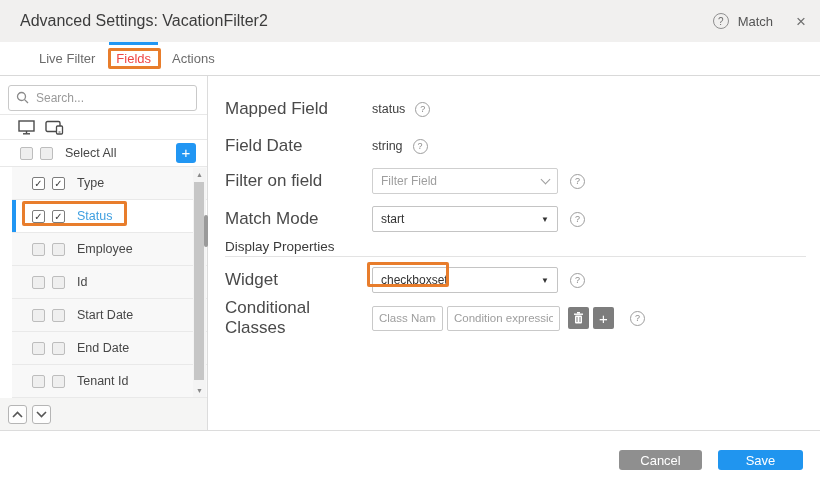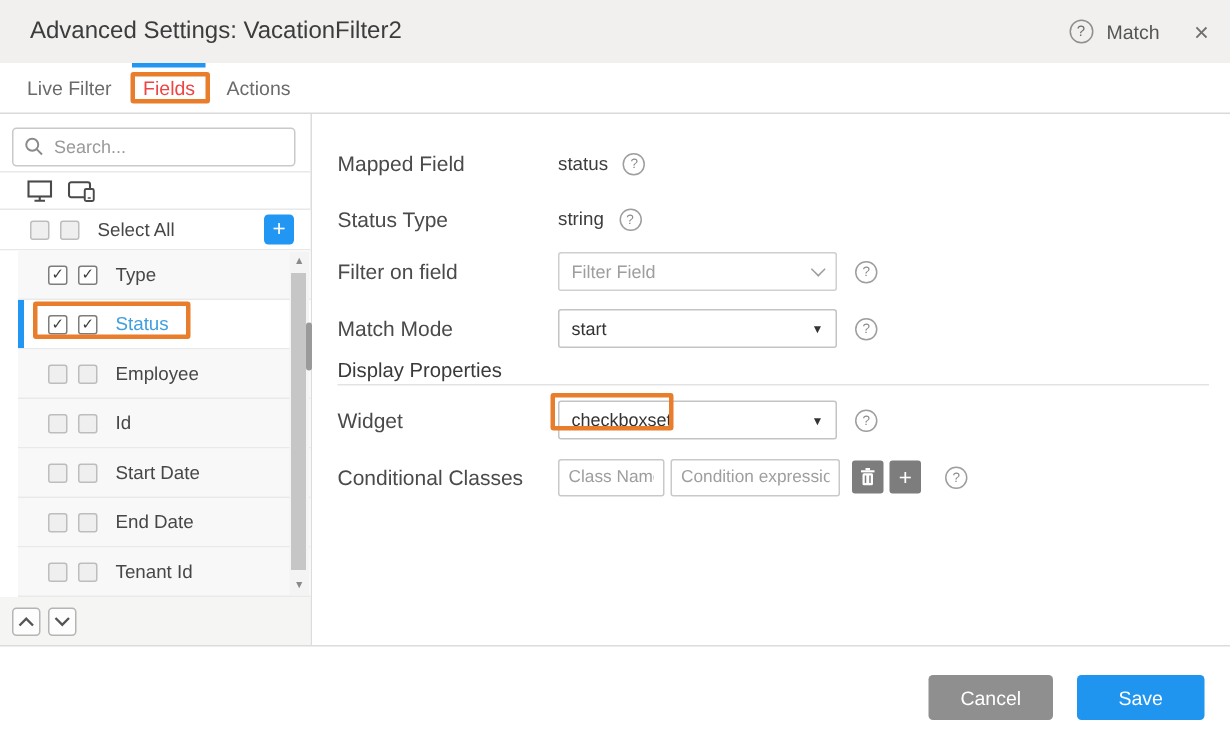--- a/index.html
+++ b/index.html
@@ -21,21 +21,21 @@
     width:16px; height:16px; border:1px solid #8f8f8f; border-radius:50%;
     color:#6f6f6f; font-size:10px; display:flex; align-items:center; justify-content:center;
     cursor:pointer;
   }
   .help-label { color:#555; font-size:13px; }
   .close-x { color:#6f6f6f; font-size:17px; line-height:1; margin-left:14px; cursor:pointer; }
 
   
   .tabbar {
     height: 34px; background:#fff; border-bottom:1px solid #d9d9d9;
-    display:flex; padding-left:11px;
+    display:flex; padding-left:32px;
   }
   .tab {
     position:relative; display:flex; align-items:center; padding:0 7px; margin-right:7px;
     font-size:13px; color:#6b6b6b; cursor:pointer;
   }
   .tab.active { color:#ef4444; }
   .tab.active .tab-accent {
     position:absolute; top:0; left:0; right:0; height:3px;
     background: var(--accent-blue, #2196f3);
   }
@@ -96,21 +96,21 @@
 
   .sidebar-footer { height:32px; background:#f5f5f4; display:flex; align-items:center; gap:5px; padding-left:8px; }
   .order-btn {
     width:19px; height:19px; background:#fdfdfd; border:1px solid #b5b5b5; border-radius:3px;
     display:flex; align-items:center; justify-content:center; cursor:pointer; padding:0;
   }
 
   
   .main { position:relative; flex:1; background:#fff; }
   .frow { position:absolute; left:17px; right:14px; display:flex; align-items:center; height:30px; }
-  .flabel { width:147px; font-size:14px; color:#4a4a4a; flex:none; }
+  .flabel { width:147px; font-size:17px; color:#4a4a4a; flex:none; }
   .fvalue { font-size:12.5px; color:#3d3d3d; }
   .help-icon {
     width:15px; height:15px; border:1px solid #9e9e9e; border-radius:50%; flex:none;
     color:#8a8a8a; font-size:9px; display:flex; align-items:center; justify-content:center;
     margin-left:12px; cursor:pointer;
   }
   .help-icon.after-text { margin-left:10px; }
   .dropdown {
     width:186px; height:26px; border:1px solid #c4c4c4; border-radius:2px; background:#fff;
     display:flex; align-items:center; padding:0 8px; font-size:12px; color:#333;
@@ -143,21 +143,21 @@
   }
   .main-scroll-thumb { position:absolute; left:204px; top:139px; width:4px; height:32px; background:#9a9a9a; border-radius:2px; cursor:grab; }
 
   
   .footer {
     height:57px; border-top:1px solid #dcdcdc; background:#fff;
     display:flex; justify-content:flex-end; align-items:flex-start; gap:16px;
     padding:19px 17px 0 0;
   }
   .btn {
-    height:30px; border:none; border-radius:3px; color:#fff; font-size:13px;
+    height:20px; border:none; border-radius:3px; color:#fff; font-size:13px;
     font-family:"Liberation Sans","DejaVu Sans",sans-serif; cursor:pointer;
   }
   .btn-cancel { width:83px; background: var(--cancel-button-gray,#8f8f8f); }
   .btn-save { width:85px; background: var(--save-button-blue,#2196f3); }
 
   svg { display:block; }
 </style>
 </head>
 <body>
 
@@ -291,21 +291,21 @@
 
     <main class="main">
 
       <div class="frow" style="top:18px">
         <span class="flabel">Mapped Field</span>
         <span class="fvalue">status</span>
         <span class="help-icon after-text">?</span>
       </div>
 
       <div class="frow" style="top:55px">
-        <span class="flabel">Status Type</span>
+        <span class="flabel">Field Date</span>
         <span class="fvalue">string</span>
         <span class="help-icon after-text">?</span>
       </div>
 
       <div class="frow" style="top:90px">
         <span class="flabel">Filter on field</span>
         <div class="dropdown placeholder">
           <span>Filter Field</span>
           <span class="chev-down"></span>
         </div>

